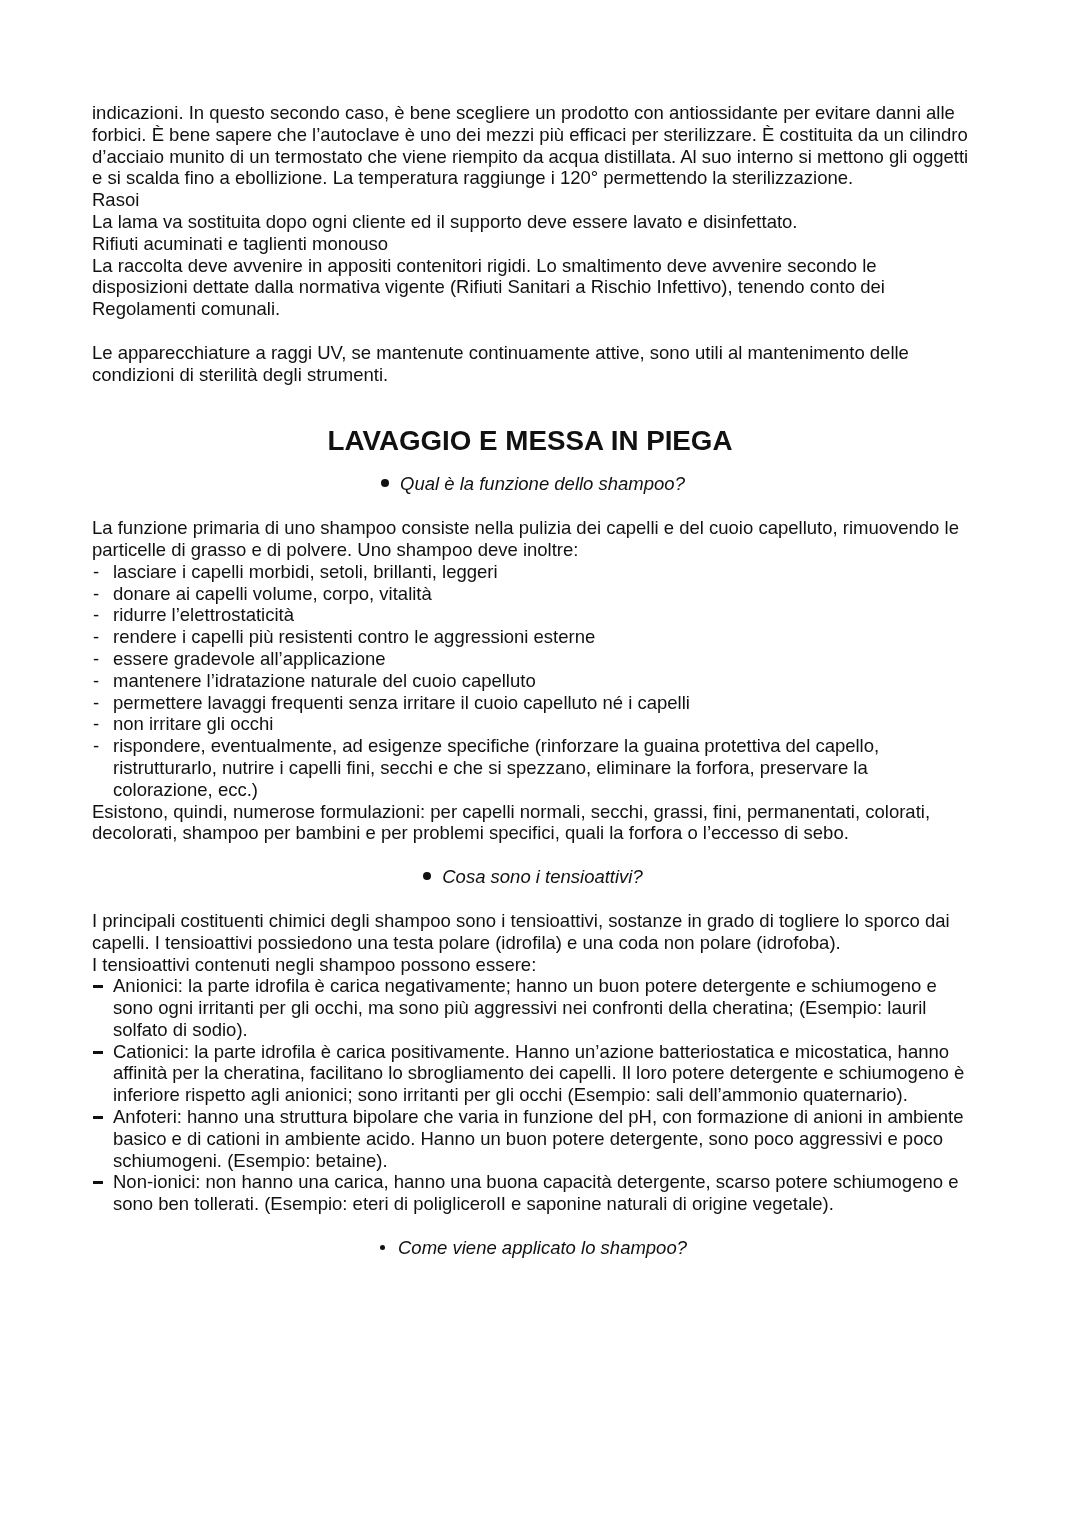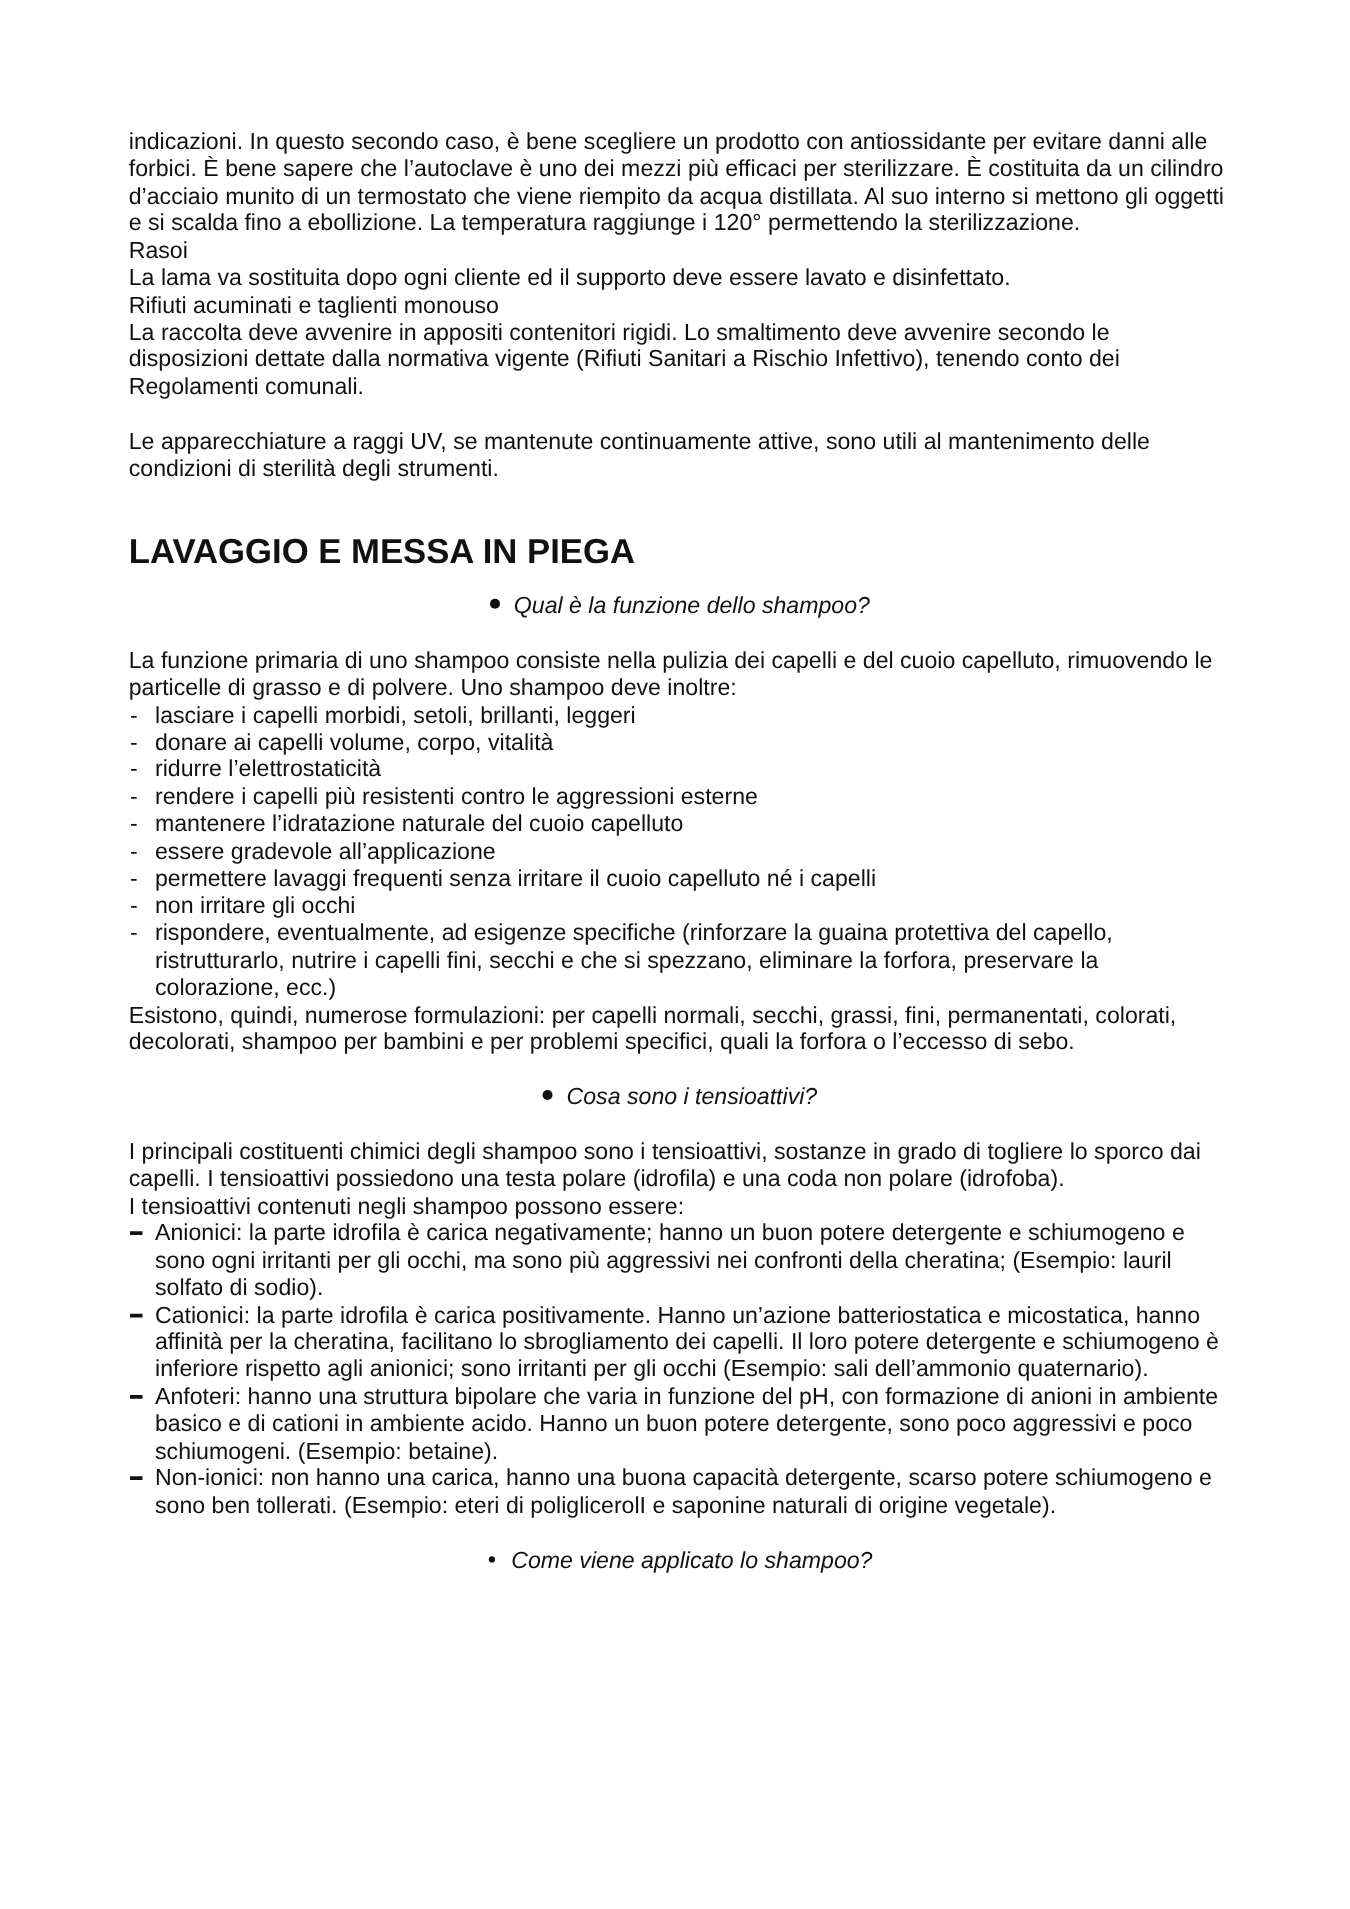--- a/index.html
+++ b/index.html
@@ -12,29 +12,30 @@
       height: 1527px;
       position: relative;
       overflow: hidden;
       font-family: "Liberation Sans", sans-serif;
       color: #111111;
       font-size: 18.5px;
       line-height: 21.8px;
     }
     .page {
       position: absolute;
-      left: 103px;
+      left: 92px;
       top: 102px;
       width: 880px;
     }
     p { margin: 0; }
     .bold { font-weight: normal; }
     .spacer { height: 22px; }
     .big-spacer { height: 44px; }
     .heading {
+      text-align: center;
       font-weight: bold;
       margin: 0;
       width: 876px;
     }
     .question {
       display: flex;
       align-items: baseline;
       font-style: italic;
       justify-content: center;
     }
@@ -121,22 +122,22 @@
   </div>
 
   <div class="spacer"></div>
 
   <p>La funzione primaria di uno shampoo consiste nella pulizia dei capelli e del cuoio capelluto, rimuovendo le particelle di grasso e di polvere. Uno shampoo deve inoltre:</p>
   <ul class="dash">
     <li>lasciare i capelli morbidi, setoli, brillanti, leggeri</li>
     <li>donare ai capelli volume, corpo, vitalità</li>
     <li>ridurre l’elettrostaticità</li>
     <li>rendere i capelli più resistenti contro le aggressioni esterne</li>
+    <li>essere gradevole all’applicazione</li>
     <li>mantenere l’idratazione naturale del cuoio capelluto</li>
-    <li>essere gradevole all’applicazione</li>
     <li>permettere lavaggi frequenti senza irritare il cuoio capelluto né i capelli</li>
     <li>non irritare gli occhi</li>
     <li>rispondere, eventualmente, ad esigenze specifiche (rinforzare la guaina protettiva del capello, ristrutturarlo, nutrire i capelli fini, secchi e che si spezzano, eliminare la forfora, preservare la colorazione, ecc.)</li>
   </ul>
   <p>Esistono, quindi, numerose formulazioni: per capelli normali, secchi, grassi, fini, permanentati, colorati, decolorati, shampoo per bambini e per problemi specifici, quali la forfora o l’eccesso di sebo.</p>
 
   <div class="spacer"></div>
 
   <div class="question">
     <span class="q-bullet big"></span>

